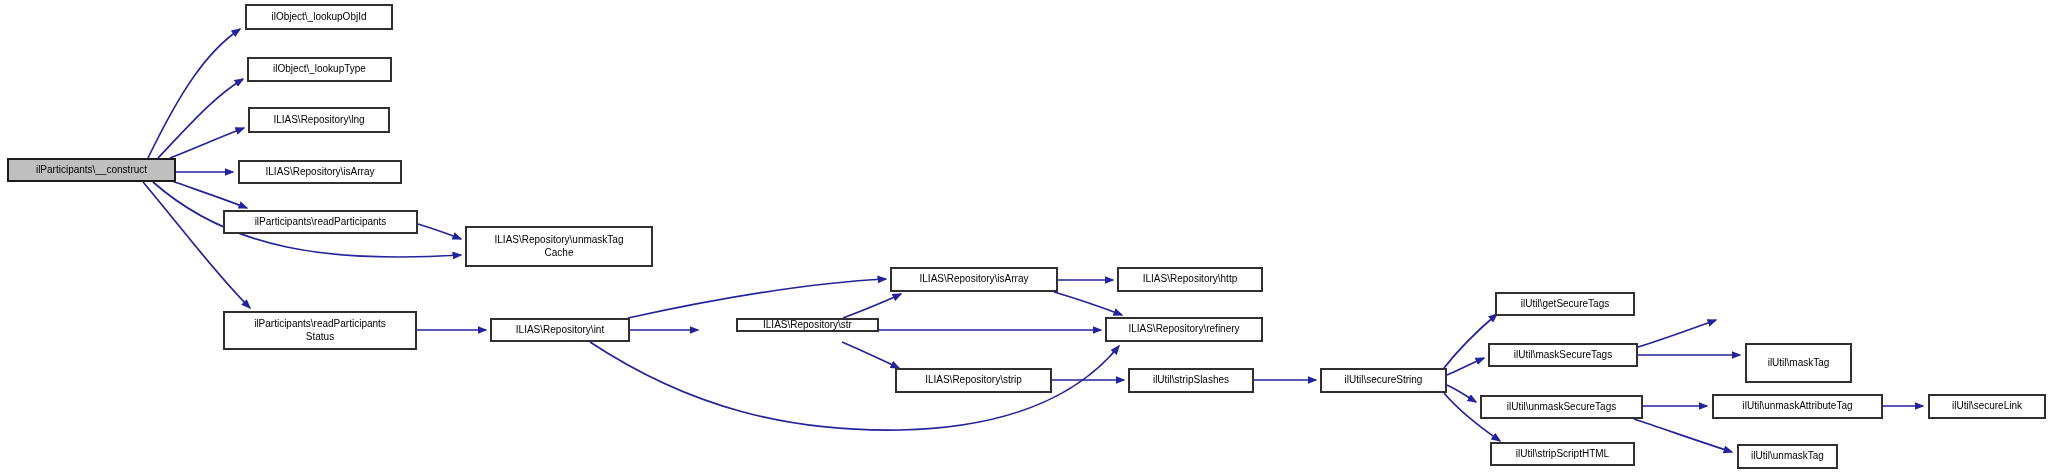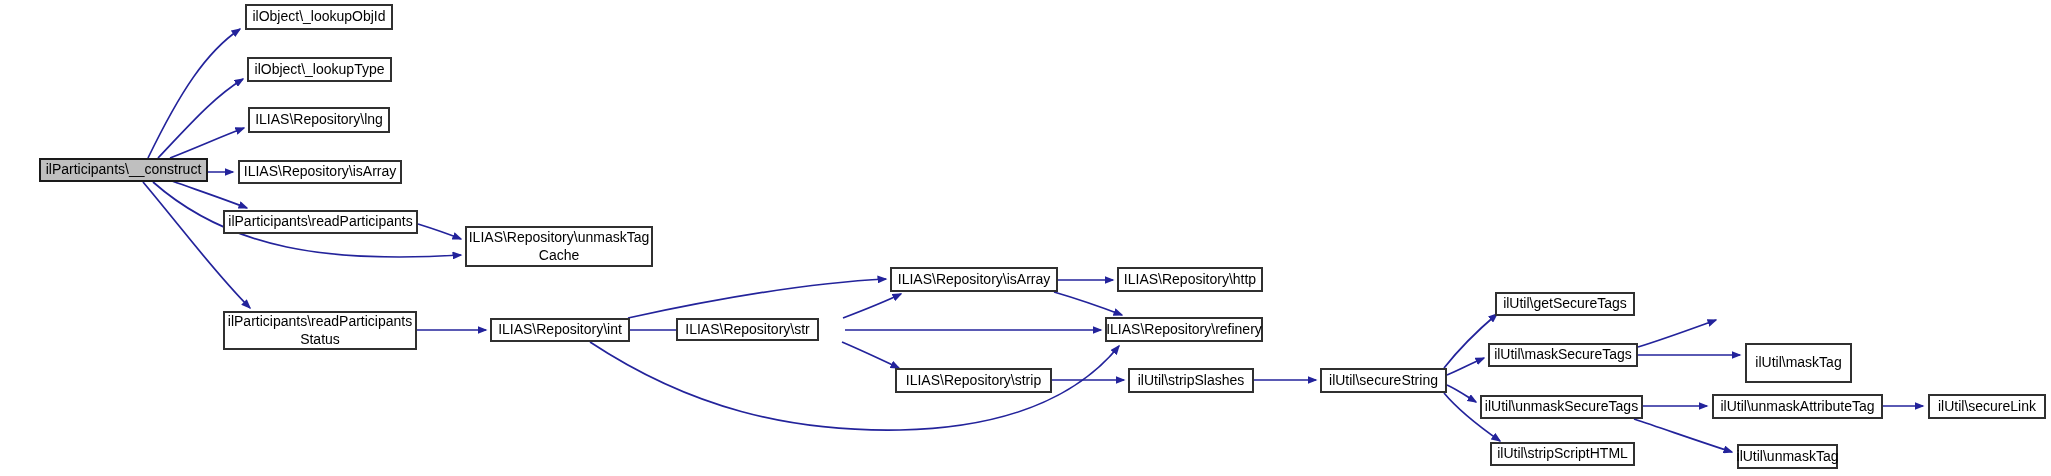--- a/index.html
+++ b/index.html
@@ -11,35 +11,35 @@
     position:relative; width:2051px; height:476px; background:var(--background);
     font-family:"Liberation Sans", sans-serif; overflow:hidden;
   }
   .edges{position:absolute; left:0; top:0; width:2051px; height:476px;}
   .edges path.e{fill:none; stroke:var(--edge); stroke-width:1.7px;}
   .arrowhead{fill:var(--edge);}
   .node{
     position:absolute; box-sizing:border-box;
     display:flex; align-items:center; justify-content:center;
     border:2px solid var(--node-border); background:var(--node-fill);
-    color:var(--text); font-size:14px; line-height:1.25;
+    color:var(--text); font-size:10px; line-height:1.25;
     text-align:center; white-space:pre-line; cursor:pointer;
   }
-  .node.root{background:var(--root-fill); border-color:#1a1a1a;margin-left:32px;}
+  .node.root{background:var(--root-fill); border-color:#1a1a1a;}
   
   .n0{left:7px;top:158px;width:169px;height:24px}
   .n1{left:245px;top:4px;width:148px;height:26px}
   .n2{left:247px;top:57px;width:145px;height:25px}
   .n3{left:248px;top:107px;width:142px;height:26px}
   .n4{left:238px;top:160px;width:164px;height:24px}
   .n5{left:223px;top:210px;width:195px;height:24px}
   .n6{left:465px;top:226px;width:188px;height:41px}
   .n7{left:223px;top:311px;width:194px;height:39px}
   .n8{left:490px;top:318px;width:140px;height:24px}
-  .n9{left:676px;top:318px;width:143px;height:23px}
+  .n9{left:736px;top:318px;width:143px;height:14px}
   .n10{left:890px;top:267px;width:168px;height:25px}
   .n11{left:1117px;top:267px;width:146px;height:25px}
   .n12{left:1105px;top:317px;width:158px;height:25px}
   .n13{left:895px;top:368px;width:157px;height:25px}
   .n14{left:1128px;top:368px;width:126px;height:25px}
   .n15{left:1320px;top:368px;width:127px;height:25px}
   .n16{left:1495px;top:292px;width:140px;height:24px}
   .n17{left:1488px;top:343px;width:150px;height:24px}
   .n18{left:1480px;top:395px;width:163px;height:24px}
   .n19{left:1490px;top:442px;width:145px;height:24px}

